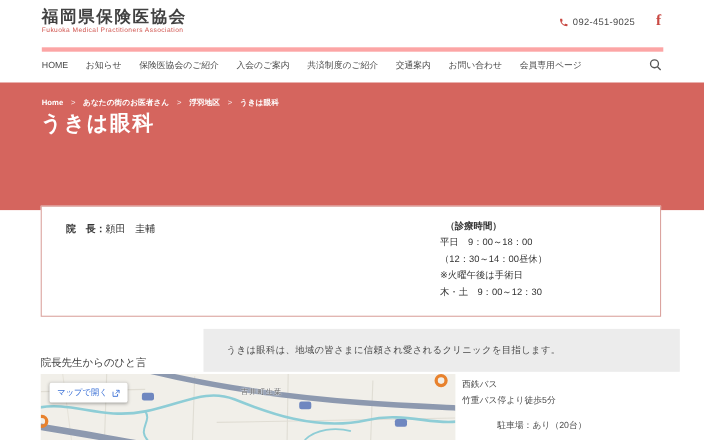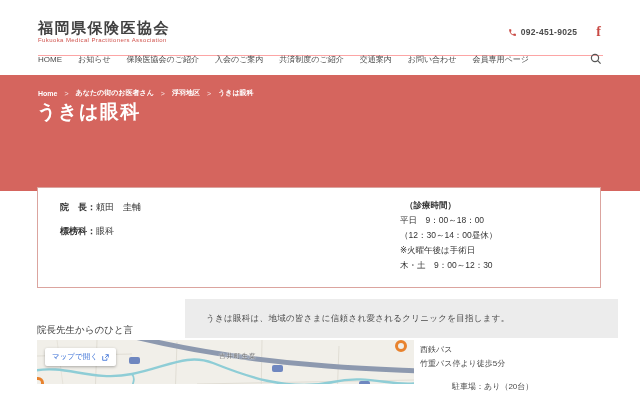--- a/index.html
+++ b/index.html
@@ -3,52 +3,52 @@
 <meta charset="utf-8">
 <style>
   html,body { margin:0; padding:0; background:#fff; }
   .page {
     position:relative; width:640px; height:400px; overflow:hidden;
     background:#fff; font-family:"Liberation Sans","DejaVu Sans",sans-serif;
     color:#333;
   }
   
   .header { position:absolute; top:0; left:0; width:640px; height:44px; background:#fff; }
-  .header-inner { position:absolute; left:38px; right:37px; top:12px; height:43px; border-bottom:1px solid #fca5a5; }
+  .header-inner { position:absolute; left:38px; right:37px; top:0; height:43px; border-bottom:4px solid #fca5a5; }
   .logo { position:absolute; left:0; top:7px; cursor:pointer; }
   .logo-title { font-size:15px; font-weight:bold; color:#414141; letter-spacing:1.5px; line-height:17px; }
   .logo-sub { font-size:6px; color:#d0534d; letter-spacing:.4px; margin-top:1px; }
   .header-right { position:absolute; right:2px; top:13px; display:flex; align-items:center; gap:19px; }
-  .phone-box { display:flex; align-items:center; gap:4px;font-weight:bold; }
+  .phone-box { display:flex; align-items:center; gap:4px; }
   .phone-num { font-size:8.5px; color:#4a4a4a; letter-spacing:.3px; }
   .fb-glyph { color:#c94a44; font-weight:bold; font-size:14px; font-family:"Liberation Serif","DejaVu Serif",serif; line-height:14px; }
   
   .nav { position:absolute; top:44px; left:38px; right:37px; height:31px; display:flex; align-items:center; gap:16px; }
   .nav-item { font-size:8px; color:#4a4a4a; white-space:nowrap; cursor:pointer; }
   .search-btn { position:absolute; right:0; top:8px; width:14px; height:14px; cursor:pointer; }
   
   .banner { position:absolute; top:75px; left:0; width:640px; height:116px; background:#d5655e; }
   .breadcrumb { position:absolute; left:38px; top:13px; display:flex; align-items:center; gap:7px; font-size:7px; font-weight:bold; color:#fff; }
   .crumb { white-space:nowrap; cursor:pointer; }
   .crumb-sep { opacity:.85; font-weight:normal; }
   .banner-title { position:absolute; left:37px; top:24px; font-size:19px; font-weight:bold; color:#fff; letter-spacing:1.5px; }
   
   .card { position:absolute; left:37px; top:187px; width:564px; height:101px; background:#fff; border:1px solid #dba49f; box-sizing:border-box; }
   .card-fields { position:absolute; left:22px; top:8px; }
-  .field-row { font-size:9px; line-height:24px; color:#333; white-space:nowrap;font-family:Liberation Mono, monospace; }
+  .field-row { font-size:9px; line-height:24px; color:#333; white-space:nowrap; }
   .field-label { font-weight:bold; }
   .card-hours { position:absolute; left:362px; top:10px; font-size:8.5px; line-height:15px; color:#333; }
   .hours-heading { font-weight:bold; margin-left:5px; }
   .hours-line { white-space:nowrap; }
   
   .comment-heading { position:absolute; left:37px; top:300px; font-size:9.5px; color:#3c3c3c;margin-top:24px; }
   .comment-box { position:absolute; left:185px; top:299px; width:433px; height:39px; background:#ececec; display:flex; align-items:center; box-sizing:border-box; padding:0 21px; }
   .comment-text { font-size:8.5px; color:#4a4a4a; letter-spacing:.3px; }
   
-  .map { position:absolute; left:37px; top:340px; width:377px; height:44px; background:#f1efe9; overflow:hidden; cursor:grab; }
+  .map { position:absolute; left:37px; top:340px; width:377px; height:60px; background:#f1efe9; overflow:hidden; cursor:grab; }
   .map svg.map-art { position:absolute; left:0; top:0; }
   .map-open-btn { position:absolute; left:8px; top:8px; background:#fff; border-radius:2px; box-shadow:0 1px 3px rgba(0,0,0,.3); padding:4px 7px; display:flex; align-items:center; gap:4px; font-size:7.5px; color:#3a70d6; cursor:pointer; }
   .map-road-label { position:absolute; left:182px; top:12px; font-size:6.5px; color:#666; text-shadow:0 0 2px #fff,0 0 2px #fff; letter-spacing:1px; }
   .access { position:absolute; left:420px; top:343px; font-size:8px; color:#4a4a4a; line-height:14px; }
   .access-parking { margin-top:9px;margin-left:32px; }
 </style>
 </head>
 <body>
 
 <div class="page">
@@ -99,23 +99,20 @@
       <span class="crumb">うきは眼科</span>
     </div>
     <div class="banner-title">うきは眼科</div>
   </div>
 
   <div class="card">
     <div class="card-fields">
       <div class="field-row">
         <span class="field-label">院　長：</span><span>頼田　圭輔</span>
       </div>
-      <div class="field-row">
-        <span class="field-label">標榜科：</span><span>眼科</span>
-      </div>
     </div>
     <div class="card-hours">
       <div class="hours-heading">（診療時間）</div>
       <div class="hours-line">平日　9：00～18：00</div>
       <div class="hours-line">（12：30～14：00昼休）</div>
       <div class="hours-line">※火曜午後は手術日</div>
       <div class="hours-line">木・土　9：00～12：30</div>
     </div>
   </div>
 

